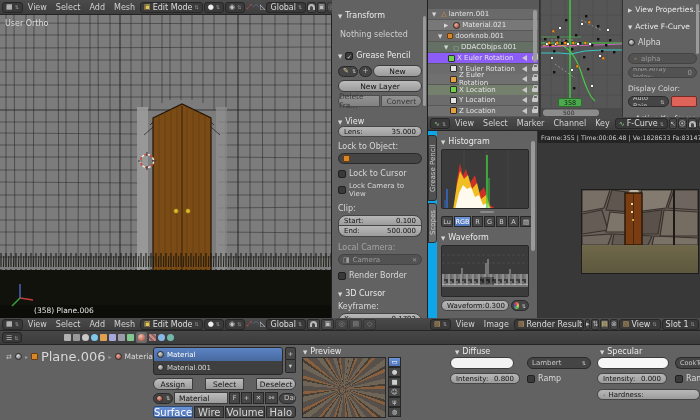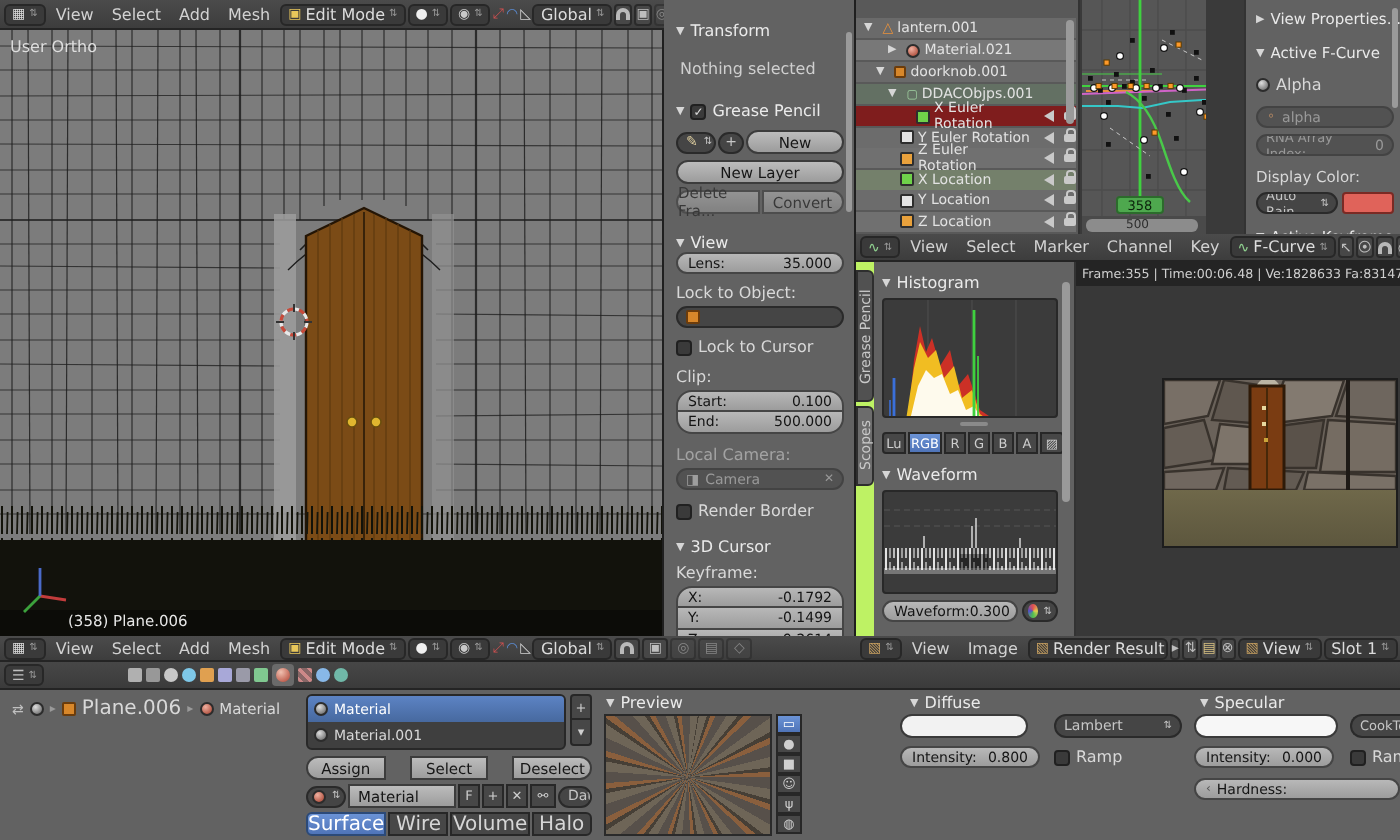--- a/index.html
+++ b/index.html
@@ -234,20 +234,24 @@
         <span class="val">35.000</span>
       </div>
     <div style="margin-top:5px">Lock to Object:</div>
     <div class="darkpill" style="margin-top:2px">
         <span class="cube"></span>
       </div>
     <div class="flex" style="margin-top:5px;gap:3px">
         <span class="chk"></span>
         <span>Lock to Cursor</span>
       </div>
+    <div class="flex" style="margin-top:4px;gap:3px">
+        <span class="chk"></span>
+        <span style="font-size:7px">Lock Camera to View</span>
+      </div>
     <div style="margin-top:6px">Clip:</div>
     <div class="slider" style="margin-top:2px;border-radius:8px 8px 0 0">
         <span class="lab">Start:</span>
         <span class="val">0.100</span>
       </div>
     <div class="slider" style="border-top:none;border-radius:0 0 8px 8px">
         <span class="lab">End:</span>
         <span class="val">500.000</span>
       </div>
     <div class="dim" style="margin-top:6px">Local Camera:</div>
@@ -295,21 +299,21 @@
     <div class="chrow" style="top:31px;background:#6a6a6a;padding-left:10px">
         <span class="tri">▼</span>
         <span class="cube" style="width:6px;height:6px"></span>
         <span>doorknob.001</span>
       </div>
     <div class="chrow" style="top:42px;background:#637063;padding-left:16px">
         <span class="tri">▼</span>
         <span style="color:#9fd0a0;font-size:6px">▢</span>
         <span>DDACObjps.001</span>
       </div>
-    <div class="chrow" style="top:53px;background:#7f1d1d;padding-left:30px">
+    <div class="chrow" style="top:53px;background:#8b5cf6;padding-left:20px">
         <span class="dot dot-g"></span>
         <span>X Euler Rotation</span>
         <span style="flex:1"></span>
         <span class="spk"></span>
         <span class="lck"></span>
       </div>
     <div class="chrow" style="top:63.5px;background:#6c6c6c;padding-left:22px">
         <span class="dot dot-w"></span>
         <span>Y Euler Rotation</span>
         <span style="flex:1"></span>
@@ -340,21 +344,21 @@
     <div class="chrow" style="top:105.5px;background:#707070;padding-left:22px">
         <span class="dot dot-o"></span>
         <span>Z Location</span>
         <span style="flex:1"></span>
         <span class="spk"></span>
         <span class="lck"></span>
       </div>
     <div class="abs scroll" style="right:2px;top:10px;width:4px;height:52px"></div>
   </div>
 
-  <div class="abs" style="left:541px;top:0;width:62px;height:117px;background:#565656;overflow:hidden">
+  <div class="abs" style="left:541px;top:0;width:81px;height:117px;background:#565656;overflow:hidden">
     <svg width="81" height="117">
       <g stroke="#4c4c4c" stroke-width="0.7">
           <line x1="10" y1="0" x2="10" y2="108"></line>
           <line x1="24" y1="0" x2="24" y2="108"></line>
           <line x1="38" y1="0" x2="38" y2="108"></line>
           <line x1="52" y1="0" x2="52" y2="108"></line>
           <line x1="66" y1="0" x2="66" y2="108"></line>
           <line x1="80" y1="0" x2="80" y2="108"></line>
           <line x1="0" y1="15" x2="81" y2="15"></line>
           <line x1="0" y1="35" x2="81" y2="35"></line>
@@ -482,21 +486,21 @@
       </span>
     <span class="icbtn">↖</span>
     <span class="icbtn">⦿</span>
     <span class="icbtn">
         <span class="magnet"></span>
       </span>
     <span class="icbtn">○</span>
 
   </div>
 
-  <div class="abs" style="left:428px;top:131px;width:272px;height:198px;background:#bef264;overflow:hidden">
+  <div class="abs" style="left:428px;top:131px;width:272px;height:198px;background:#0ea5e9;overflow:hidden">
 
     <div class="abs" style="left:0;top:4px">
       <div class="vtab" style="height:66px;margin-bottom:2px">Grease Pencil</div>
       <div class="vtab" style="height:40px;background:#6c6c6c">Scopes</div>
     </div>
 
     <div class="abs" style="left:9px;top:0;width:101px;height:187px;background:#626262;border-right:1px solid #333;padding:0 4px 0 4px">
       <div class="abs scroll" style="right:2px;top:10px;width:4px;height:110px"></div>
       <div class="flex" style="margin-top:6px">
           <span class="tri">▼</span>
@@ -694,21 +698,21 @@
     </span>
   </div>
 
   <div class="abs" style="left:0;top:345px;width:700px;height:75px;background:#626262;overflow:hidden">
 
     <div class="abs flex" style="left:6px;top:4px;gap:3px">
       <span style="color:#c0c0c0;font-size:7px">⇄</span>
       <span class="sph" style="width:7px;height:7px"></span>
       <span style="color:#9a9a9a;font-size:6px">▸</span>
       <span class="cube" style="width:7px;height:7px"></span>
-      <span style="font-size:10px">Plane.006</span>
+      <span style="font-size:13px">Plane.006</span>
       <span style="color:#9a9a9a;font-size:6px">▸</span>
       <span class="sphr" style="width:7px;height:7px"></span>
       <span style="font-size:7.5px">Material</span>
     </div>
 
     <div class="abs" style="left:153px;top:2px;width:130px;height:28px;background:#3f3f3f;border:1px solid #282828;border-radius:3px;overflow:hidden">
       <div class="flex" style="height:13px;background:linear-gradient(#5c83c4,#47699f);padding:0 3px;gap:3px">
         <span class="sph" style="width:7px;height:7px"></span>
         <span style="color:#fff;font-size:7px">Material</span>
       </div>

